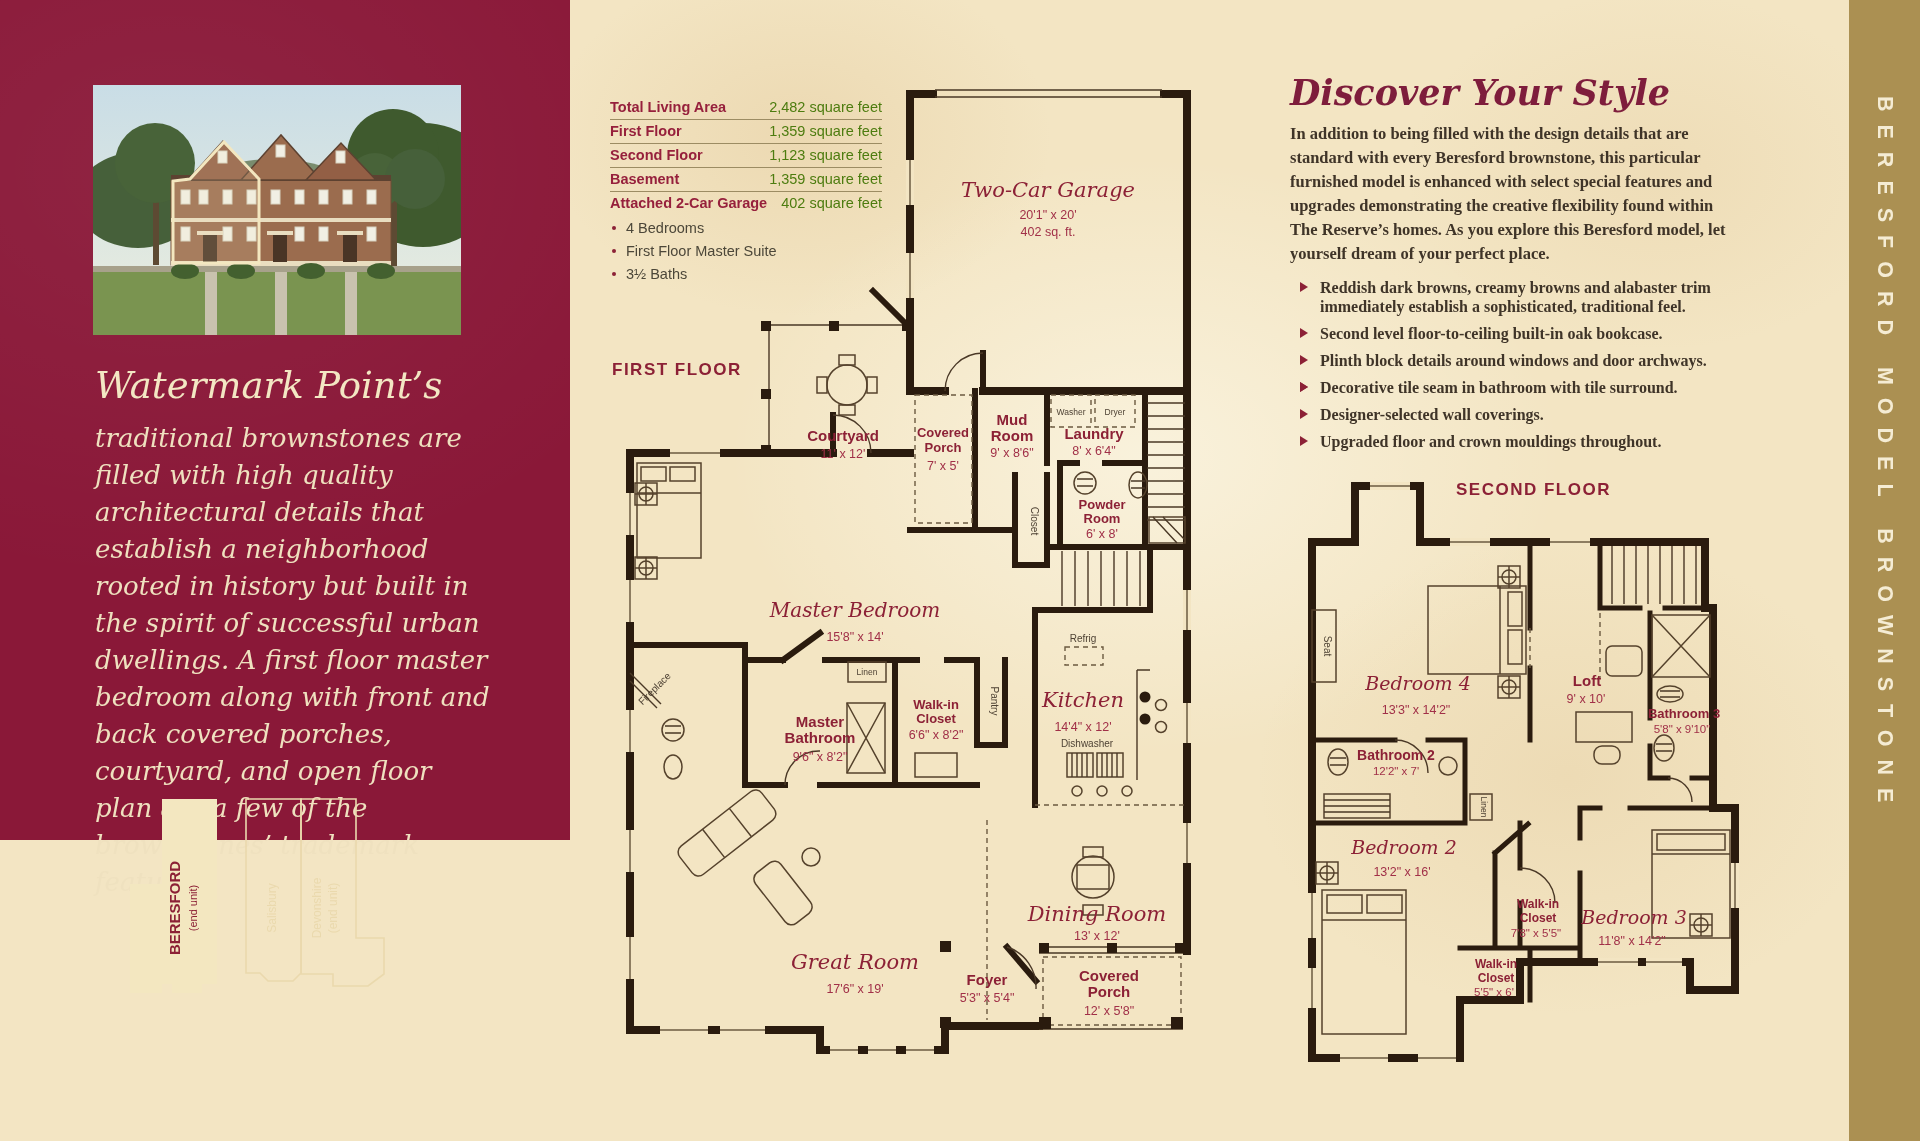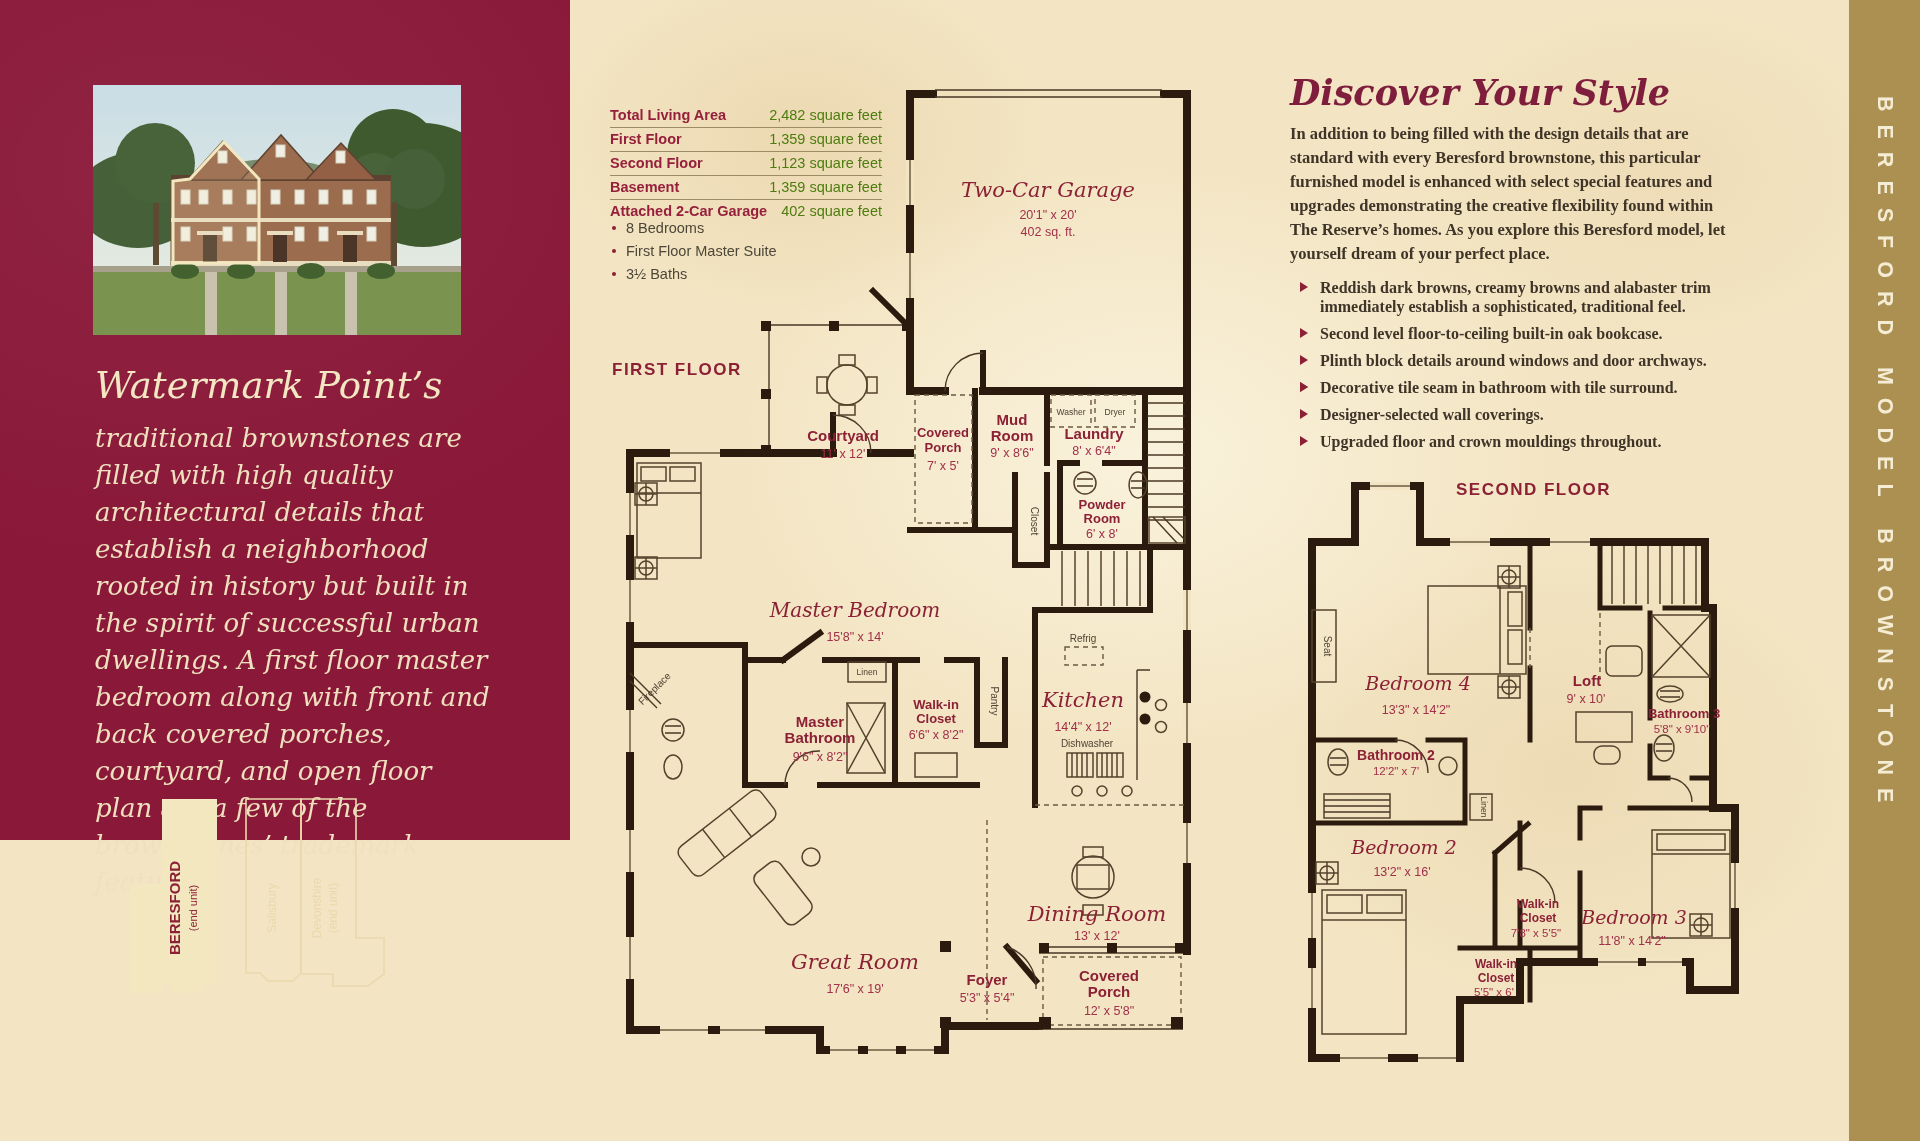--- a/index.html
+++ b/index.html
@@ -22,21 +22,21 @@
   
   .main{left:570px;top:0;width:1279px;height:1141px;
     background:
       radial-gradient(420px 300px at 18% 12%, rgba(208,168,108,.20), transparent 60%),
       radial-gradient(520px 400px at 78% 68%, rgba(205,165,105,.16), transparent 60%),
       radial-gradient(640px 460px at 45% 40%, rgba(255,252,240,.55), transparent 65%),
       radial-gradient(420px 300px at 85% 15%, rgba(208,168,108,.14), transparent 60%),
       #f3e5c3;}
 
   
-  .stats{left:610px;top:104px;width:272px;}
+  .stats{left:610px;top:96px;width:272px;}
   .stats .row{display:flex;justify-content:space-between;align-items:baseline;
     padding:3px 0 4px 0;}
   .stats .row.line{border-bottom:1.5px solid #9c8c63;}
   .stats .lbl{color:#96203c;font-weight:bold;font-size:14.5px;}
   .stats .val{color:#4d7c0f;font-size:14.5px;}
 
   .features{left:612px;top:220px;width:260px;list-style:none;margin:0;padding:0;}
   .features li{position:relative;padding-left:14px;color:#4c4739;font-size:14.5px;
     margin-bottom:7px;}
   .features li::before{content:"";position:absolute;left:0;top:6px;width:4px;height:4px;
@@ -202,21 +202,21 @@
     <span class="lbl">Basement</span>
     <span class="val">1,359 square feet</span>
   </div>
   <div class="row">
     <span class="lbl">Attached 2-Car Garage</span>
     <span class="val">402 square feet</span>
   </div>
 </div>
 
 <ul class="abs features">
-  <li>8 Bedrooms</li>
+  <li>4 Bedrooms</li>
   <li>First Floor Master Suite</li>
   <li>3½ Baths</li>
 </ul>
 
 <div class="abs floor-title ff-title">FIRST FLOOR</div>
 
 <svg class="abs" style="left:615px;top:85px;" width="600" height="990" viewBox="0 0 600 990">
 
   <g>
     <path class="w8" d="M295,9 H318 M549,9 H572 M295,9 V306 M572,9 V306 M295,306 H330 M368,306 H572

